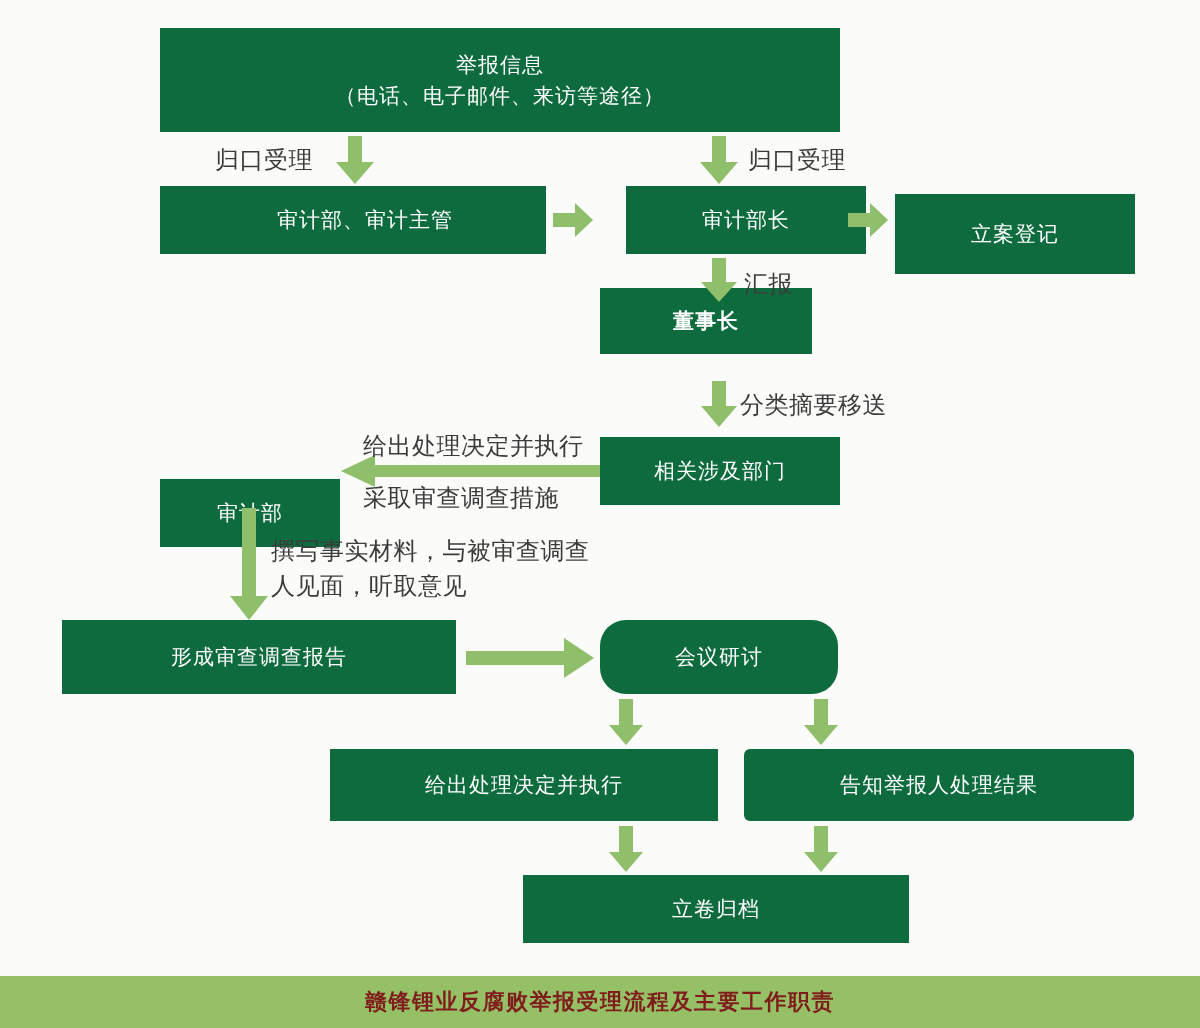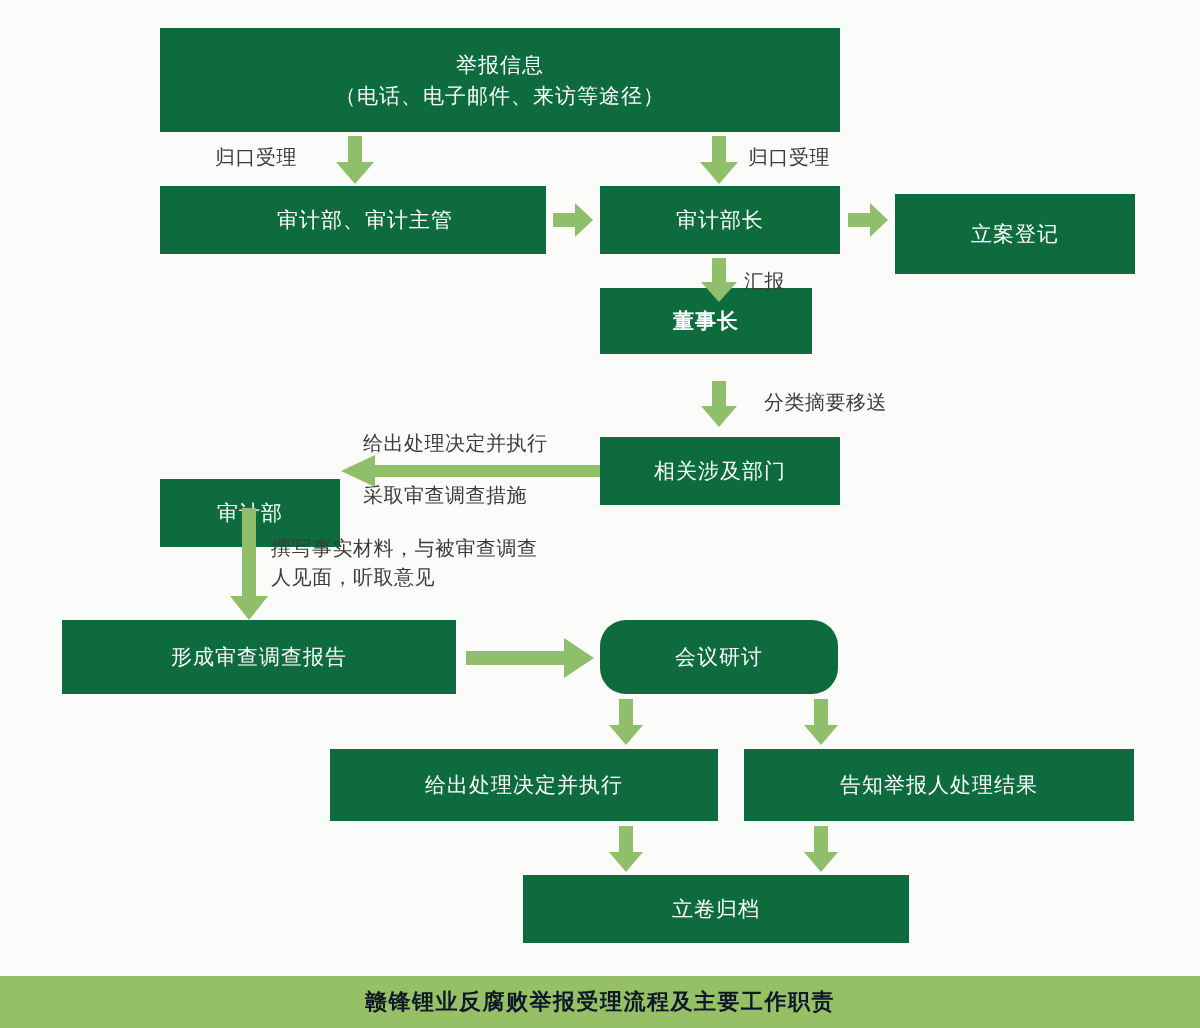--- a/index.html
+++ b/index.html
@@ -33,21 +33,21 @@
     box-sizing: border-box;
     padding: 4px 8px;
   }
   .node.two-line {
     font-size: 21px;
     line-height: 1.5;
   }
   .label {
     position: absolute;
     color: #3b3b3b;
-    font-size: 20px;
+    font-size: 24px;
     letter-spacing: 0.5px;
     line-height: 1.45;
     white-space: pre-line;
   }
   .label.nowrap { white-space: nowrap; }
   .arrow {
     position: absolute;
   }
   .arrow svg { display: block; }
   #footer {
@@ -55,42 +55,42 @@
     left: 0;
     bottom: 0;
     width: 1200px;
     height: 52px;
     background: #95c065;
     display: flex;
     align-items: center;
     justify-content: center;
   }
   #footer-title {
-    color: #0f172a;
+    color: #7f1d1d;
     font-size: 22px;
     font-weight: bold;
     letter-spacing: 1.5px;
     text-align: center;
   }
 </style>
 </head>
 <body>
 
 <div id="canvas">
 
   <div class="node two-line" style="left:160px; top:28px; width:680px; height:104px;">
     <span style="white-space: pre-line;">举报信息
 （电话、电子邮件、来访等途径）</span>
   </div>
 
   <div class="node" style="left:160px; top:186px; width:386px; height:68px;padding-left:32px;">
     <span>审计部、审计主管</span>
   </div>
 
-  <div class="node" style="left:600px; top:186px; width:240px; height:68px;">
+  <div class="node" style="left:626px; top:186px; width:240px; height:68px;">
     <span>审计部长</span>
   </div>
 
   <div class="node" style="left:895px; top:194px; width:240px; height:80px;">
     <span>立案登记</span>
   </div>
 
   <div class="node" style="left:600px; top:288px; width:212px; height:66px;font-weight:bold;">
     <span>董事长</span>
   </div>
@@ -108,21 +108,21 @@
   </div>
 
   <div class="node" style="left:600px; top:620px; width:238px; height:74px;border-radius:26px;">
     <span>会议研讨</span>
   </div>
 
   <div class="node" style="left:330px; top:749px; width:388px; height:72px;">
     <span>给出处理决定并执行</span>
   </div>
 
-  <div class="node" style="left:744px; top:749px; width:390px; height:72px;">
+  <div class="node" style="left:744px; top:749px; width:390px; height:72px;border-radius:6px;">
     <span>告知举报人处理结果</span>
   </div>
 
   <div class="node" style="left:523px; top:875px; width:386px; height:68px;">
     <span>立卷归档</span>
   </div>
 
   <div class="arrow" style="left:336px; top:136px;">
     <svg width="38" height="48" viewBox="0 0 38 48">
       <polygon points="12,0 26,0 26,26 38,26 19,48 0,26 12,26" fill="#8fbf6a"></polygon>
@@ -200,21 +200,21 @@
       <polygon points="10,0 24,0 24,26 34,26 17,46 0,26 10,26" fill="#8fbf6a"></polygon>
     </svg>
   </div>
 
   <div class="label nowrap" style="left:215px; top:143px;">归口受理</div>
 
   <div class="label nowrap" style="left:748px; top:143px;">归口受理</div>
 
   <div class="label nowrap" style="left:744px; top:267px;">汇报</div>
 
-  <div class="label nowrap" style="left:740px; top:388px;margin-left:24px;">分类摘要移送</div>
+  <div class="label nowrap" style="left:740px; top:388px;">分类摘要移送</div>
 
   <div class="label nowrap" style="left:363px; top:429px;">给出处理决定并执行</div>
 
   <div class="label nowrap" style="left:363px; top:481px;">采取审查调查措施</div>
 
   <div class="label" style="left: 271px; top: 534px; width: 400px; white-space: pre-line; font-family: Liberation Serif, serif;">撰写事实材料，与被审查调查
 人见面，听取意见</div>
 
   <div id="footer">
     <span id="footer-title">赣锋锂业反腐败举报受理流程及主要工作职责</span>

